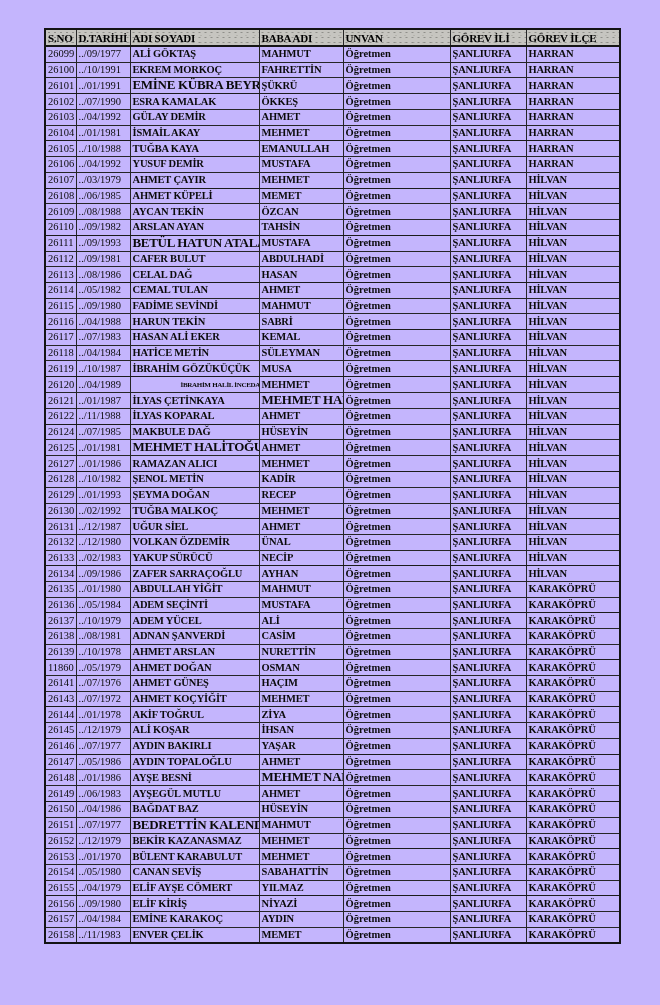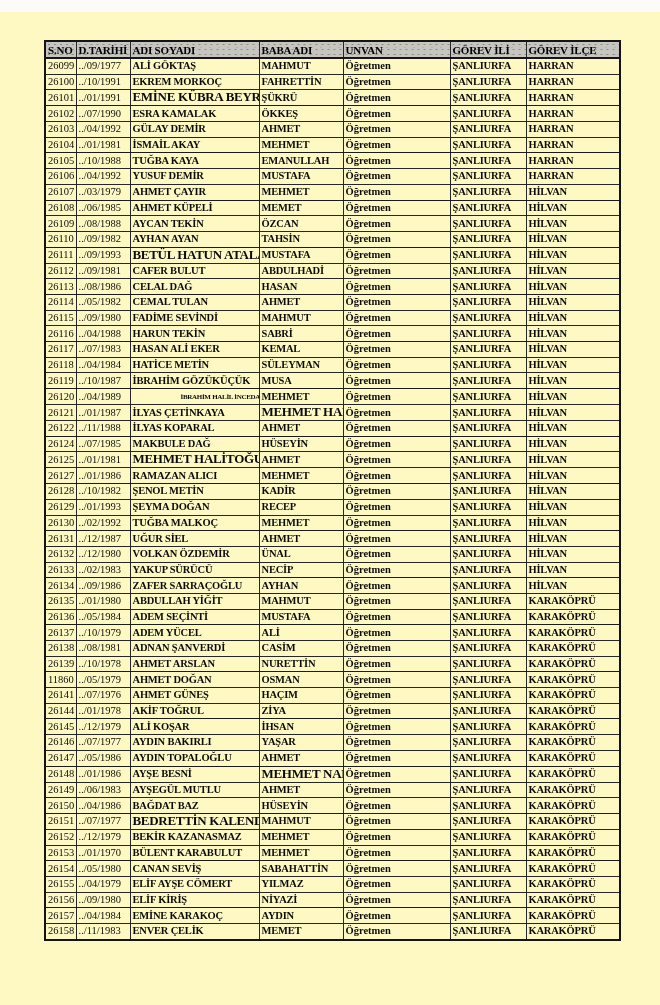--- a/index.html
+++ b/index.html
@@ -4,21 +4,21 @@
 <style>
   html,body{margin:0;padding:0;}
   body{
     width:660px;height:1005px;
     background:#fbfbfa;
     font-family:"Liberation Serif", serif;
     color:#0b0b0b;
     position:relative;
     overflow:hidden;
   }
-  .page{position:absolute;inset:0;background:#fef9c3;margin-top:12px;}
+  .page{position:absolute;inset:0;background:#c4b5fd;}
   table.doc{
     position:absolute;left:44px;top:28px;width:575px;
     border-collapse:collapse;table-layout:fixed;
     border:2px solid #141414;
   }
   table.doc th, table.doc td{
     border:1px solid #262626;
     padding:0 2px;
     overflow:hidden;
     white-space:nowrap;
@@ -175,21 +175,21 @@
           <td class="c1"><span>../08/1988</span></td>
           <td class="c2"><span>AYCAN TEKİN</span></td>
           <td class="c3"><span>ÖZCAN</span></td>
           <td class="c4"><span>Öğretmen</span></td>
           <td class="c5"><span>ŞANLIURFA</span></td>
           <td class="c6"><span>HİLVAN</span></td>
         </tr>
         <tr>
           <td class="c0"><span>26110</span></td>
           <td class="c1"><span>../09/1982</span></td>
-          <td class="c2"><span>AYHAN AYAN</span></td>
+          <td class="c2"><span>ARSLAN AYAN</span></td>
           <td class="c3"><span>TAHSİN</span></td>
           <td class="c4"><span>Öğretmen</span></td>
           <td class="c5"><span>ŞANLIURFA</span></td>
           <td class="c6"><span>HİLVAN</span></td>
         </tr>
         <tr>
           <td class="c0"><span>26111</span></td>
           <td class="c1"><span>../09/1993</span></td>
           <td class="c2"><span class="sm">BETÜL HATUN ATALAY</span></td>
           <td class="c3"><span>MUSTAFA</span></td>
@@ -438,20 +438,29 @@
           <td class="c3"><span>OSMAN</span></td>
           <td class="c4"><span>Öğretmen</span></td>
           <td class="c5"><span>ŞANLIURFA</span></td>
           <td class="c6"><span>KARAKÖPRÜ</span></td>
         </tr>
         <tr>
           <td class="c0"><span>26141</span></td>
           <td class="c1"><span>../07/1976</span></td>
           <td class="c2"><span>AHMET GÜNEŞ</span></td>
           <td class="c3"><span>HAÇIM</span></td>
+          <td class="c4"><span>Öğretmen</span></td>
+          <td class="c5"><span>ŞANLIURFA</span></td>
+          <td class="c6"><span>KARAKÖPRÜ</span></td>
+        </tr>
+        <tr>
+          <td class="c0"><span>26143</span></td>
+          <td class="c1"><span>../07/1972</span></td>
+          <td class="c2"><span>AHMET KOÇYİĞİT</span></td>
+          <td class="c3"><span>MEHMET</span></td>
           <td class="c4"><span>Öğretmen</span></td>
           <td class="c5"><span>ŞANLIURFA</span></td>
           <td class="c6"><span>KARAKÖPRÜ</span></td>
         </tr>
         <tr>
           <td class="c0"><span>26144</span></td>
           <td class="c1"><span>../01/1978</span></td>
           <td class="c2"><span>AKİF TOĞRUL</span></td>
           <td class="c3"><span>ZİYA</span></td>
           <td class="c4"><span>Öğretmen</span></td>

